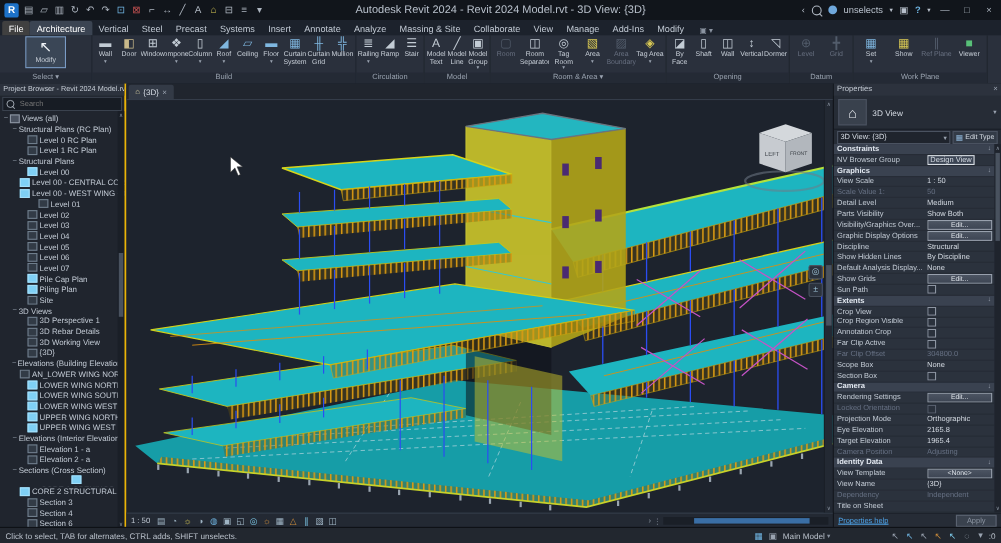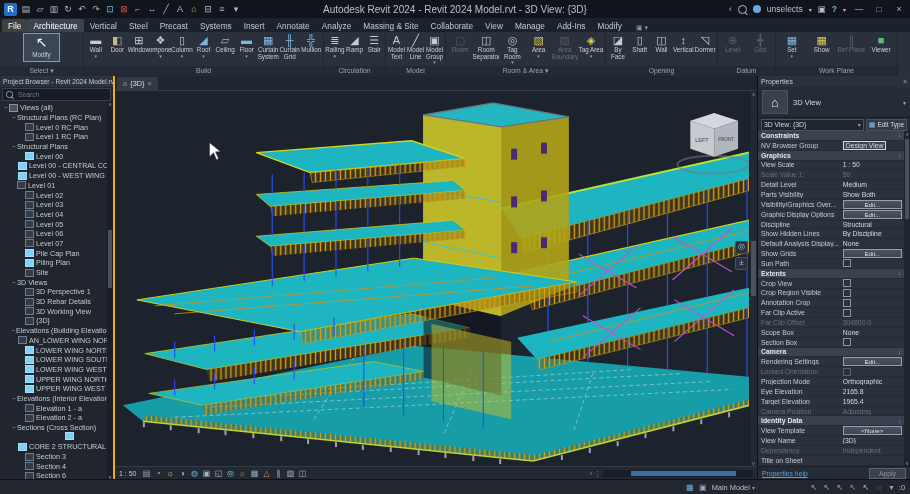--- a/index.html
+++ b/index.html
@@ -403,21 +403,21 @@
         <div class="trow" style="padding-left: 18px;">
           <span class="texp-sp"></span>
           <span class="ticon hl"></span>
           <span class="tlabel">Level 00 - CENTRAL CORE</span>
         </div>
         <div class="trow" style="padding-left: 18px;">
           <span class="texp-sp"></span>
           <span class="ticon hl"></span>
           <span class="tlabel">Level 00 - WEST WING COR</span>
         </div>
-        <div class="trow" style="padding-left: 10px;">
+        <div class="trow" style="padding-left: 28px;">
           <span class="texp-sp"></span>
           <span class="ticon"></span>
           <span class="tlabel">Level 01</span>
         </div>
         <div class="trow" style="padding-left: 18px;">
           <span class="texp-sp"></span>
           <span class="ticon"></span>
           <span class="tlabel">Level 02</span>
         </div>
         <div class="trow" style="padding-left: 18px;">
@@ -975,20 +975,21 @@
       </div>
       </div>
     <div class="pfooter">
       <span class="phelp">Properties help</span>
       <span class="papply">Apply</span>
     </div>
   </div>
 </div>
 
 <div class="statusbar">
+  <span>Click to select, TAB for alternates, CTRL adds, SHIFT unselects.</span>
   <span class="sb-spacer"></span>
   <span id="sbleft" style="display:flex;gap:3px;">
       <span class="sb-icon" style="color: rgb(111, 179, 224);">▦</span>
       <span class="sb-icon">▣</span>
     </span>
   <span class="sb-mm">
     <span>Main Model</span>
     <span style="font-size:6px;color:#8a93a0;">▾</span>
   </span>
   <span class="sb-right" id="sbright">

